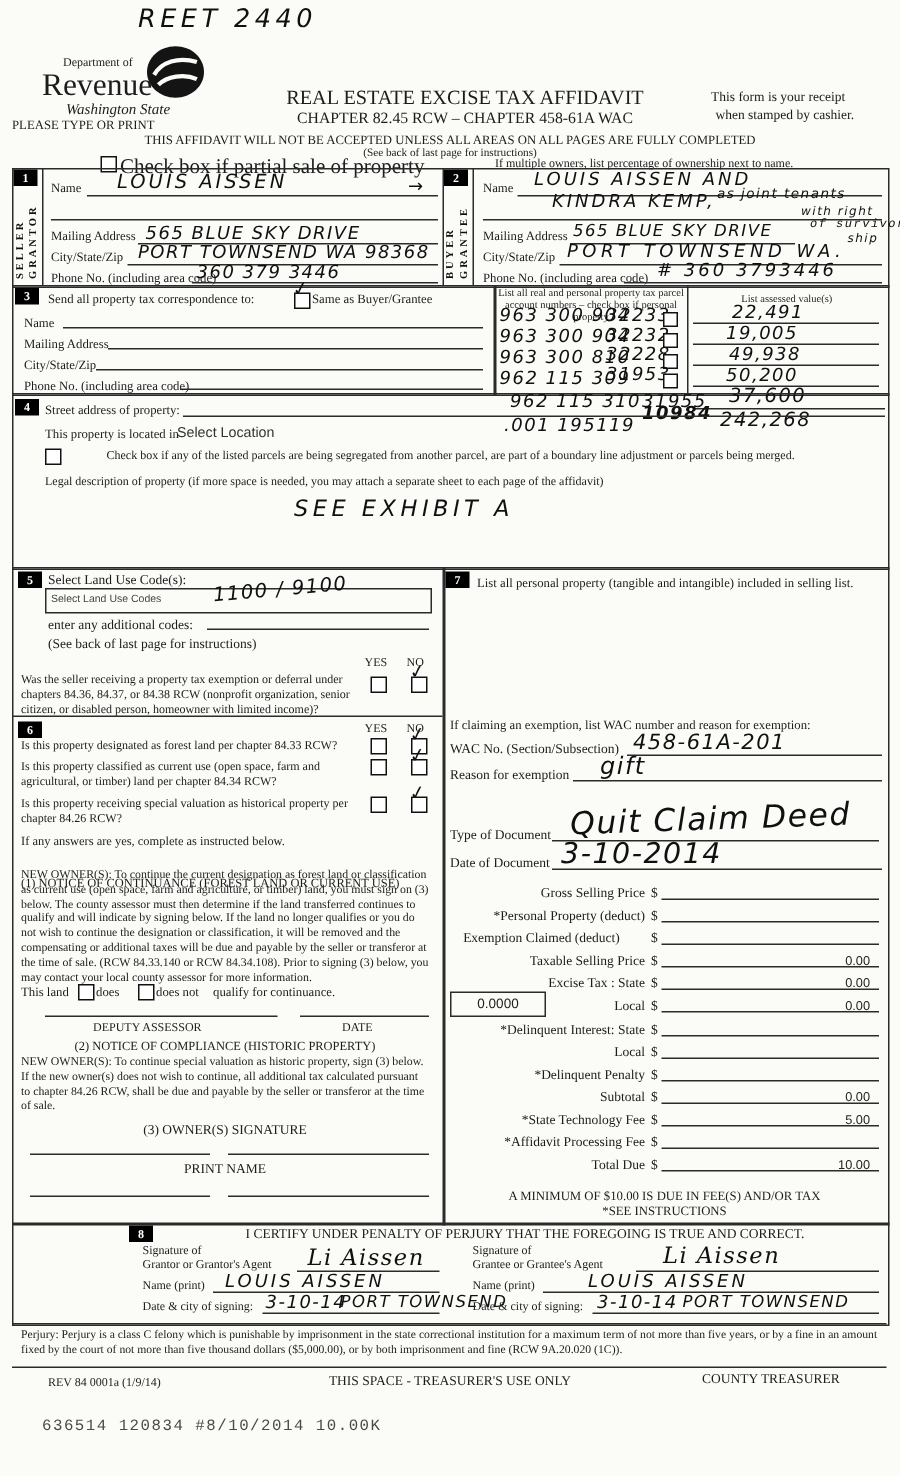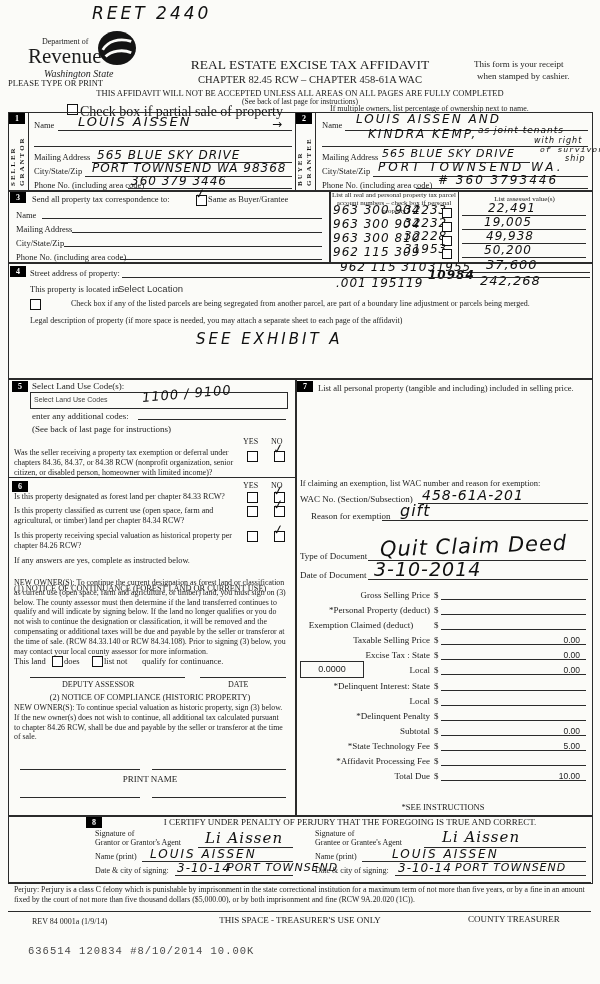--- a/index.html
+++ b/index.html
@@ -207,45 +207,46 @@
   <span class="mark" style="left:273px;top:525px;">✓</span>
 
   <span class="t" style="left:14px;top:556px;font-size:8.3px;">If any answers are yes, complete as instructed below.</span>
   <span class="t b" style="left:14px;top:568px;font-size:8.3px;margin-top:16px;">(1) NOTICE OF CONTINUANCE  (FOREST LAND OR CURRENT USE)</span>
   <div class="p" style="left:14px;top:578px;width:272px;font-size:7.9px;line-height:9.8px;">NEW OWNER(S): To continue the current designation as forest land or classification as current use (open space, farm and agriculture, or timber) land, you must sign on (3) below. The county assessor must then determine if the land transferred continues to qualify and will indicate by signing below. If the land no longer qualifies or you do not wish to continue the designation or classification, it will be removed and the compensating or additional taxes will be due and payable by the seller or transferor at the time of sale. (RCW 84.33.140 or RCW 84.34.108). Prior to signing (3) below, you may contact your local county assessor for more information.</div>
 
   <span class="t" style="left:14px;top:656px;">This land</span>
   <span class="cb" style="left:52px;top:656px;"></span>
   <span class="t" style="left:64px;top:656px;">does</span>
   <span class="cb" style="left:92px;top:656px;"></span>
-  <span class="t" style="left:104px;top:656px;">list not</span>
+  <span class="t" style="left:104px;top:656px;">does not</span>
   <span class="t" style="left:142px;top:656px;">qualify for continuance.</span>
 
   <div class="ul" style="left:30px;top:677px;width:155px;"></div>
   <div class="ul" style="left:200px;top:677px;width:86px;"></div>
   <span class="t" style="left:62px;top:680px;font-size:8px;">DEPUTY ASSESSOR</span>
   <span class="t" style="left:228px;top:680px;font-size:8px;">DATE</span>
 
   <div class="t b ctr" style="left:14px;top:693px;width:272px;font-size:8.3px;">(2) NOTICE OF COMPLIANCE (HISTORIC PROPERTY)</div>
   <div class="p" style="left:14px;top:703px;width:272px;font-size:7.9px;line-height:9.8px;">NEW OWNER(S): To continue special valuation as historic property, sign (3) below. If the new owner(s) does not wish to continue, all additional tax calculated pursuant to chapter 84.26 RCW, shall be due and payable by the seller or transferor at the time of sale.</div>
+  <div class="t b ctr" style="left:14px;top:748px;width:272px;font-size:9px;">(3)  OWNER(S) SIGNATURE</div>
   <div class="ul" style="left:20px;top:769px;width:120px;"></div>
   <div class="ul" style="left:152px;top:769px;width:134px;"></div>
   <div class="t b ctr" style="left:14px;top:774px;width:272px;font-size:9px;">PRINT NAME</div>
   <div class="ul" style="left:20px;top:797px;width:120px;"></div>
   <div class="ul" style="left:152px;top:797px;width:134px;"></div>
 
   <div class="box" style="left:295px;top:378px;width:296px;height:437px;"></div>
   <span class="sq" style="left:297px;top:381px;">7</span>
-  <div class="p" style="left:318px;top:383px;width:258px;font-size:8.5px;line-height:11px;">List all  personal property (tangible and including) included in selling price.</div>
+  <div class="p" style="left:318px;top:383px;width:258px;font-size:8.5px;line-height:11px;">List all  personal property (tangible and intangible) included in selling list.</div>
 
   <span class="t" style="left:300px;top:478px;font-size:8.5px;">If claiming an exemption, list WAC number and reason for exemption:</span>
   <span class="t" style="left:300px;top:494px;font-size:9px;">WAC No. (Section/Subsection)</span>
   <div class="ul" style="left:418px;top:503px;width:170px;"></div>
   <span class="hw" style="left:422px;top:487px;font-size:14px;">458-61A-201</span>
-  <span class="t" style="left:300px;top:511px;font-size:9px;margin-left:11px;">Reason for exemption</span>
+  <span class="t" style="left:300px;top:511px;font-size:9px;">Reason for exemption</span>
   <div class="ul" style="left:382px;top:520px;width:206px;"></div>
   <span class="hw" style="left:400px;top:501px;font-size:16px;">gift</span>
 
   <span class="t" style="left:300px;top:551px;font-size:9px;">Type of Document</span>
   <div class="ul" style="left:368px;top:560px;width:218px;"></div>
   <span class="hw" style="left:380px;top:534px;font-size:21px;transform:rotate(-2deg);">Quit Claim Deed</span>
   <span class="t" style="left:300px;top:570px;font-size:9px;">Date of Document</span>
   <div class="ul" style="left:368px;top:579px;width:220px;"></div>
   <span class="hw" style="left:374px;top:558px;font-size:19px;">3-10-2014</span>
 
@@ -297,20 +298,21 @@
     <span class="mval" style="left:480px;top:741px;">5.00</span>
   <span class="mlabel" style="left:292px;top:756px;">*Affidavit Processing Fee</span>
     <span class="t" style="left:434px;top:756px;font-size:9px;">$</span>
     <div class="ul" style="left:441px;top:765px;width:145px;"></div>
     <span class="mval" style="left:480px;top:756px;"></span>
   <span class="mlabel" style="left:292px;top:771px;">Total Due</span>
     <span class="t" style="left:434px;top:771px;font-size:9px;">$</span>
     <div class="ul" style="left:441px;top:780px;width:145px;"></div>
     <span class="mval" style="left:480px;top:771px;">10.00</span>
 
+  <div class="t b ctr" style="left:295px;top:792px;width:296px;font-size:8.5px;">A MINIMUM OF $10.00 IS DUE IN FEE(S) AND/OR TAX</div>
   <div class="t b ctr" style="left:295px;top:802px;width:296px;font-size:8.5px;">*SEE INSTRUCTIONS</div>
 
   <div class="box" style="left:8px;top:815px;width:583px;height:67px;"></div>
   <span class="sq" style="left:86px;top:817px;">8</span>
   <div class="t b ctr" style="left:120px;top:817px;width:460px;font-size:9px;">I CERTIFY UNDER PENALTY OF PERJURY THAT THE FOREGOING IS TRUE AND CORRECT.</div>
 
   <span class="t" style="left:95px;top:829px;font-size:8px;">Signature of</span>
   <span class="t b" style="left:95px;top:838px;font-size:8px;">Grantor or Grantor's Agent</span>
   <div class="ul" style="left:198px;top:847px;width:95px;"></div>
   <span class="hw sig" style="left:205px;top:829px;font-size:15px;">Li Aissen</span>

